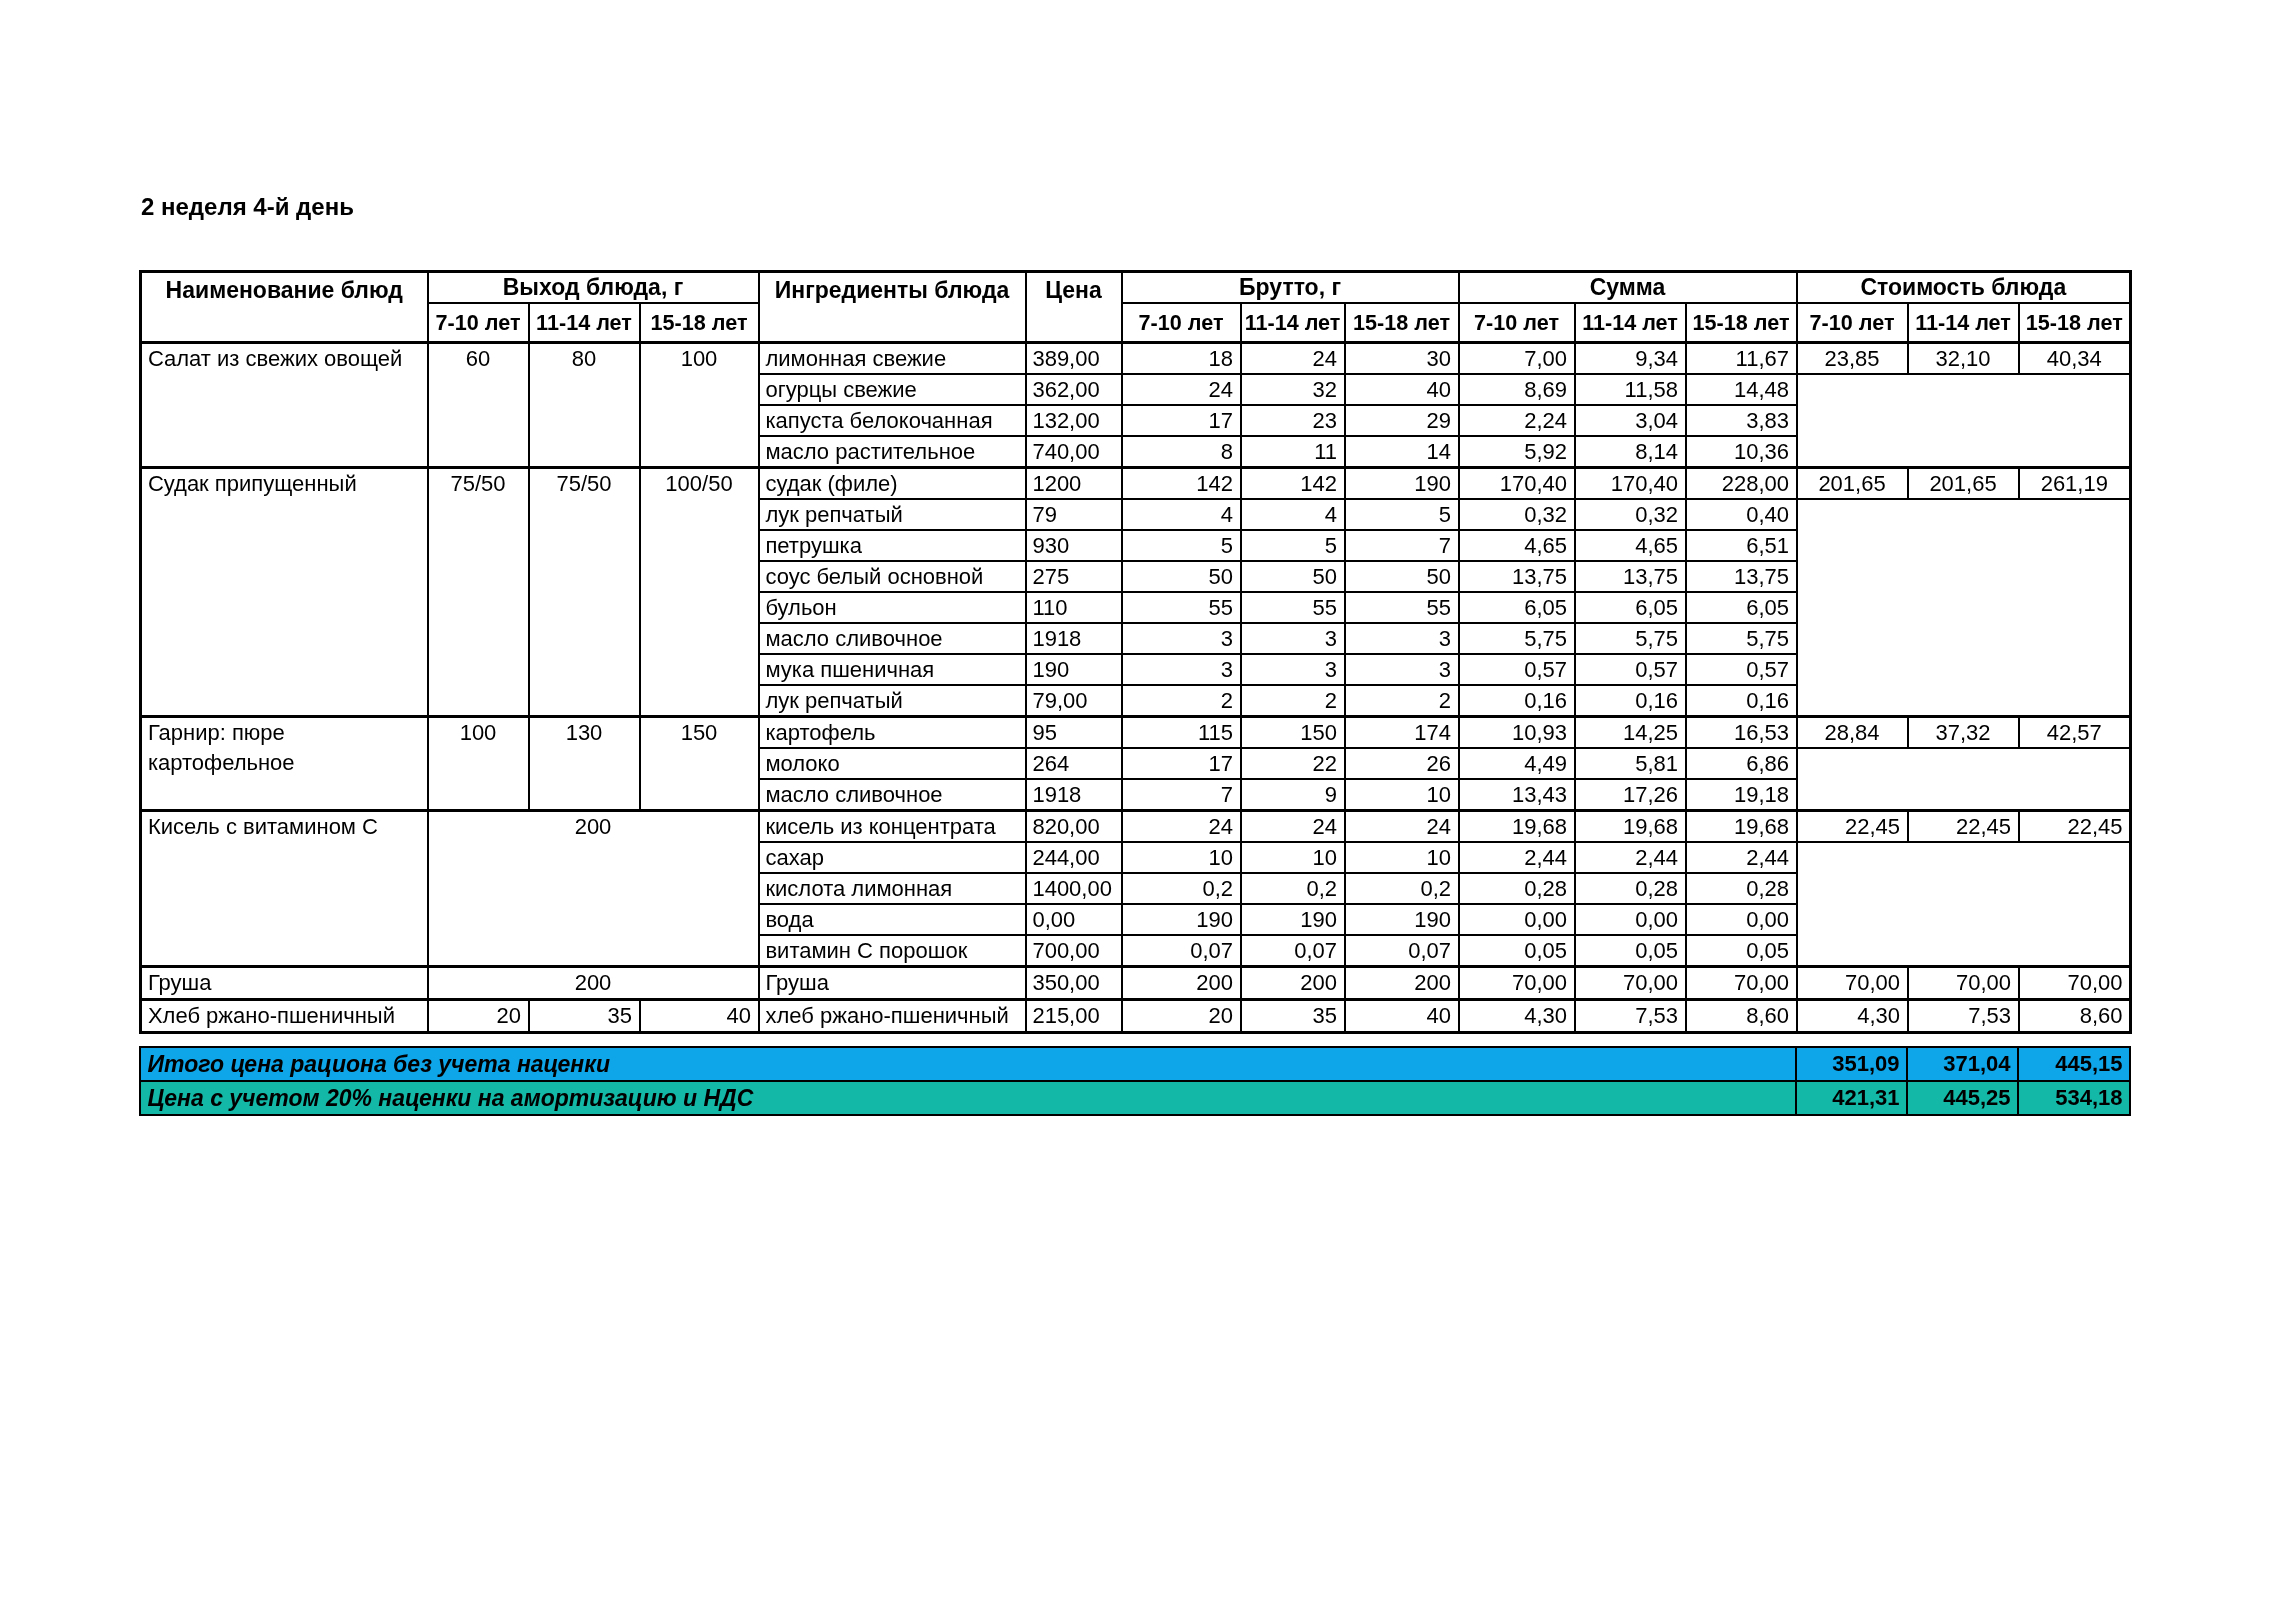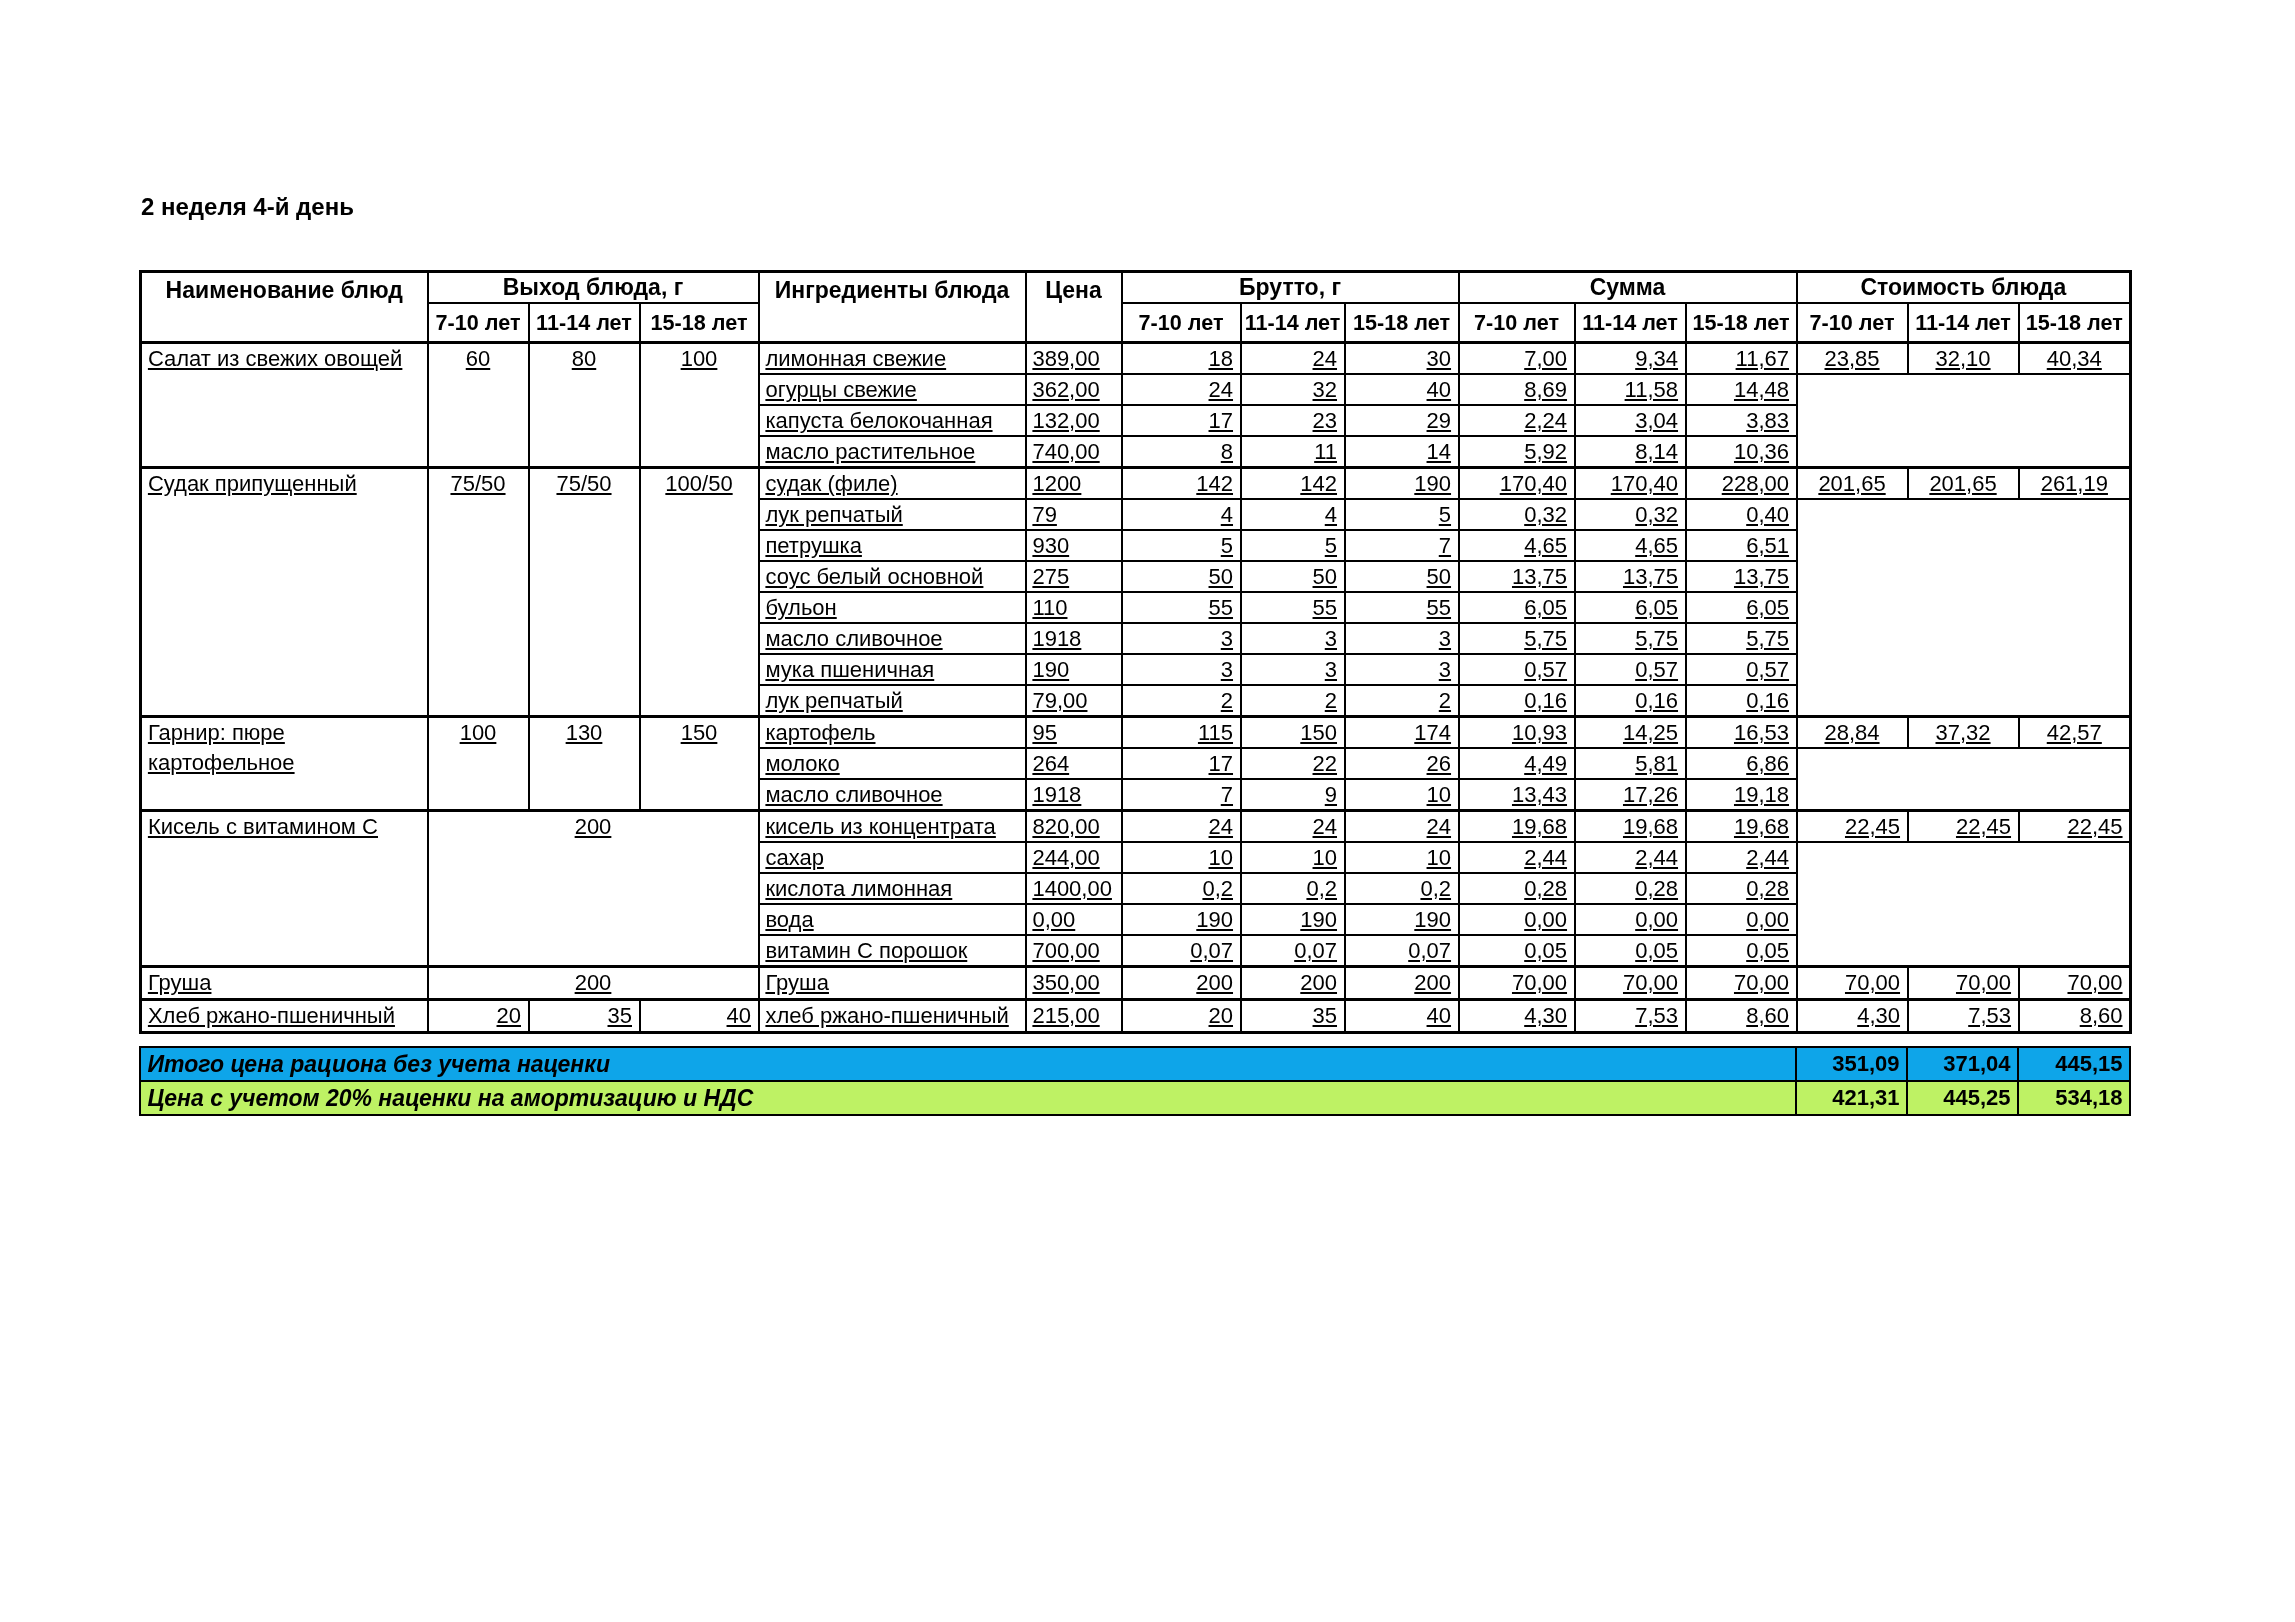--- a/index.html
+++ b/index.html
@@ -9,21 +9,21 @@
   table{border-collapse:collapse;table-layout:fixed;}
   .menu-table{position:absolute;left:139px;top:270px;width:1991px;border:3.3px solid #000;}
   .menu-table th,.menu-table td{border:2px solid #000;overflow:hidden;white-space:nowrap;
        font-size:22px;line-height:29px;padding:0;}
   .menu-table thead th{font-weight:bold;text-align:center;vertical-align:middle;}
   .menu-table thead tr.hr1{height:31px;}
   .menu-table thead tr.hr2{height:39px;}
   .menu-table thead th{font-size:23px;}
   .menu-table thead th.agehdr{font-size:21.6px;}
   .menu-table thead th.vt{vertical-align:top;padding-top:3.3px;}
-  .menu-table tbody tr{height:19px;text-decoration:underline;}
+  .menu-table tbody tr{height:19px;}
   tr.grp>td,tr.grp>th{border-top:3.3px solid #000;}
   td.al{text-align:left;padding-left:5.9px;}
   td.ar{text-align:right;padding-right:6.5px;}
   td.ac{text-align:center;margin-left:44px;}
   td.vtop{vertical-align:top;line-height:30px;}
   td.namecell{white-space:normal;}
   .footer-table{position:absolute;left:139px;top:1046px;width:1991px;border:2.6px solid #000;}
   .footer-table td{border:2px solid #000;height:30px;font-size:22px;overflow:hidden;
        white-space:nowrap;vertical-align:middle;}
   .footer-table td.flabel{font-weight:bold;font-style:italic;font-size:23px;
@@ -351,21 +351,21 @@
       <col style="width:111px">
       <col style="width:112px">
   </colgroup>
   <tbody>
     <tr style="background-color: #0ea5e9;">
       <td class="flabel">Итого цена рациона без учета наценки</td>
       <td class="fval">351,09</td>
       <td class="fval">371,04</td>
       <td class="fval">445,15</td>
     </tr>
-    <tr style="background-color: #bef264;">
+    <tr style="background-color: #14b8a6;">
       <td class="flabel">Цена с учетом 20% наценки на амортизацию и НДС</td>
       <td class="fval">421,31</td>
       <td class="fval">445,25</td>
       <td class="fval">534,18</td>
     </tr>
   </tbody>
 </table>
 
 
 </body></html>

